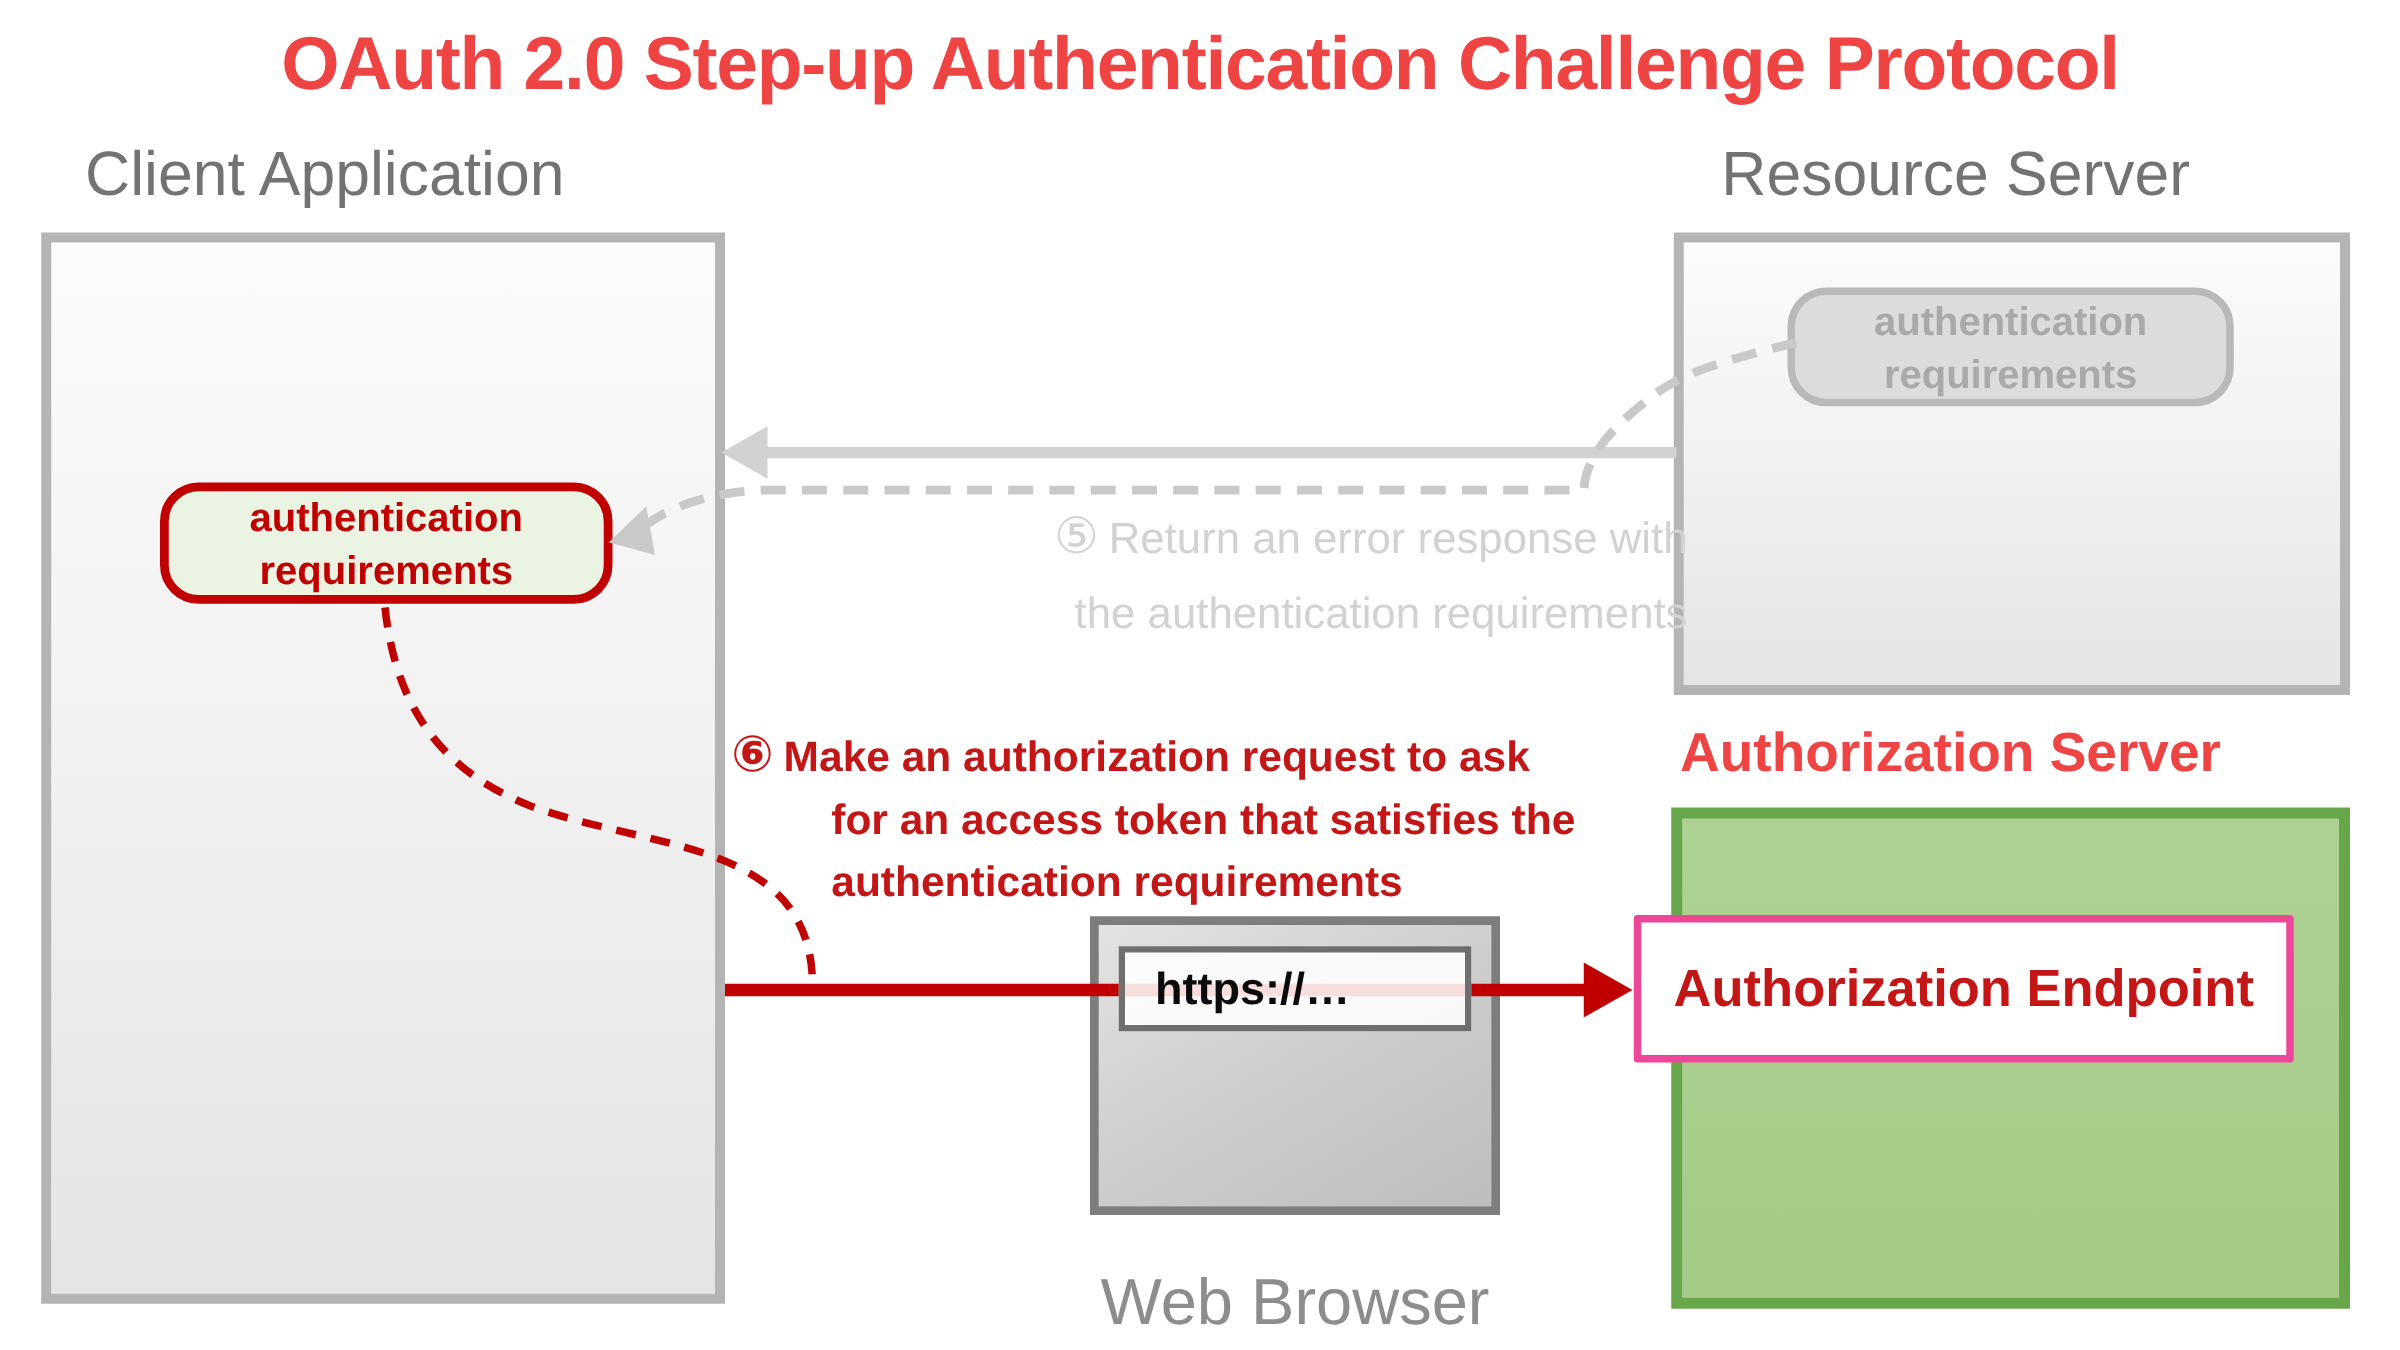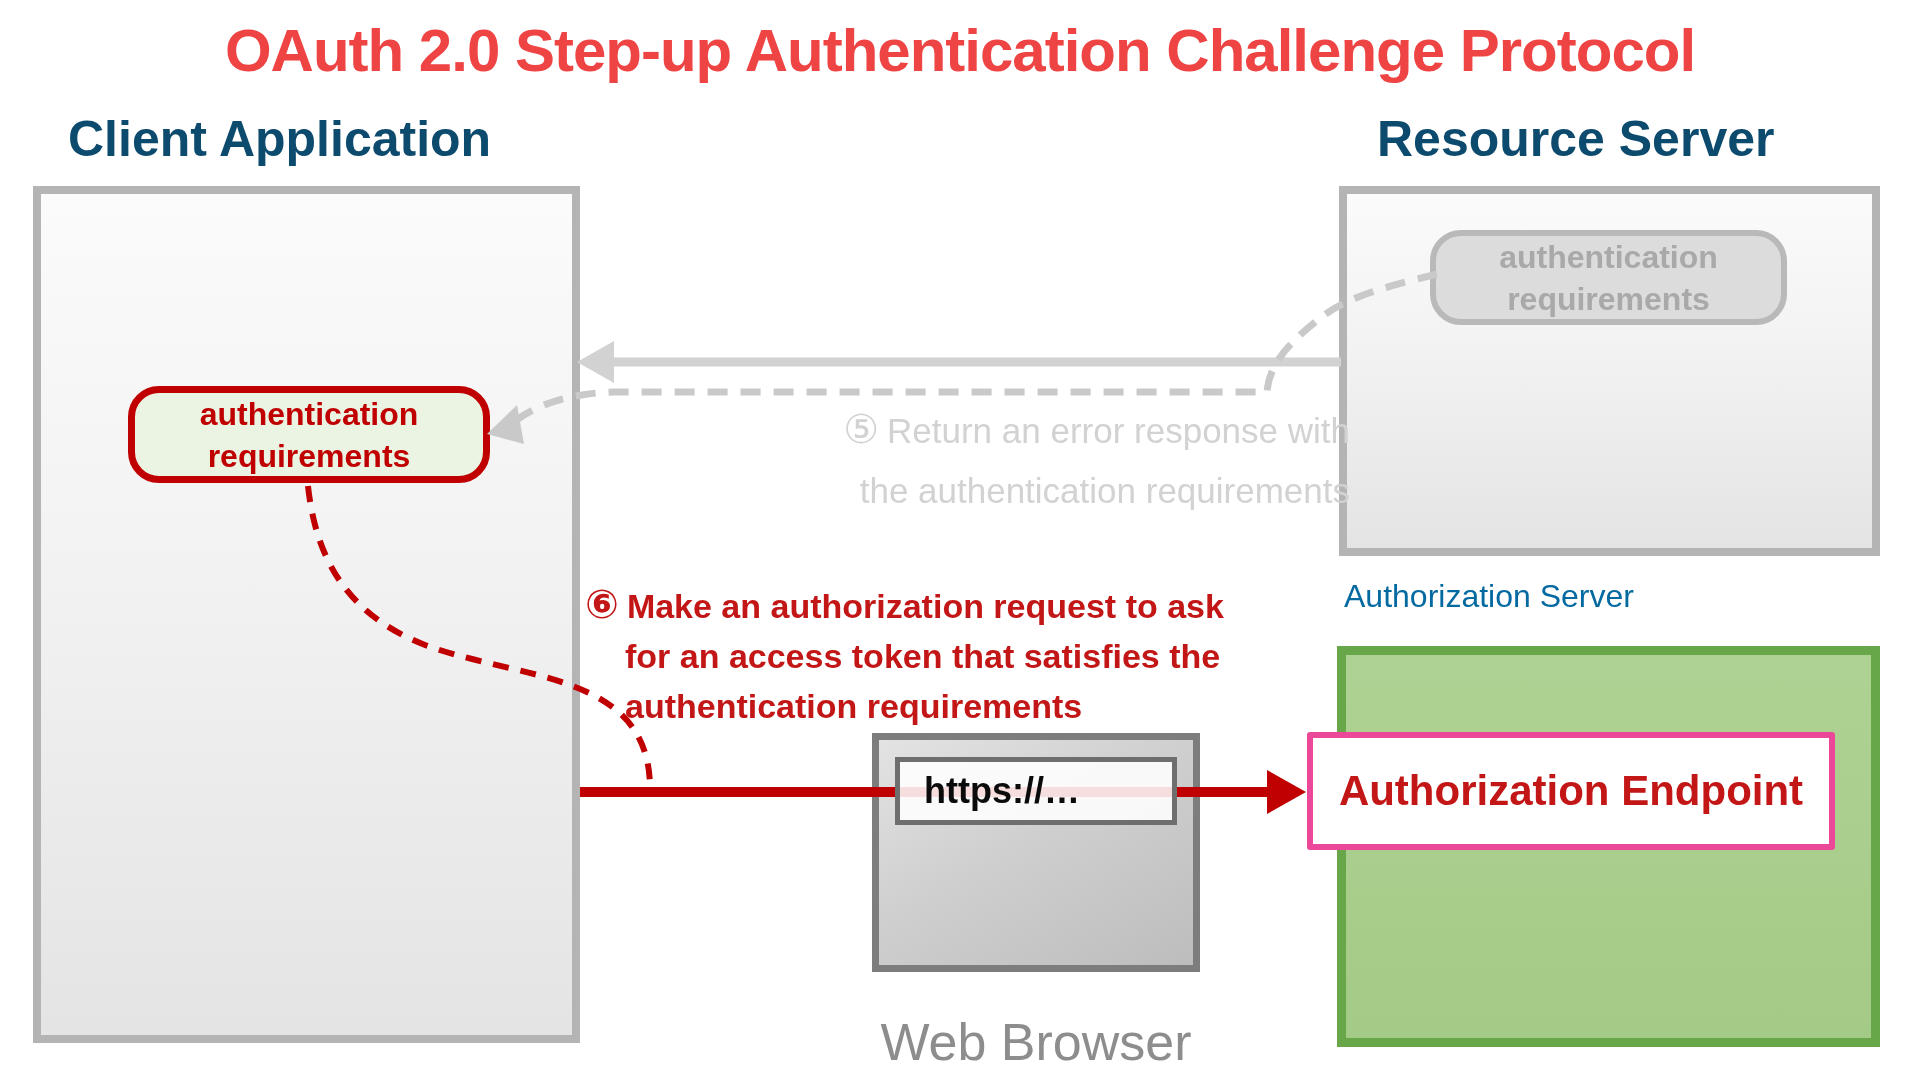--- a/index.html
+++ b/index.html
@@ -6,24 +6,24 @@
   #canvas{
     position:relative;width:1920px;height:1080px;background:#ffffff;overflow:hidden;
     font-family:"Liberation Sans","DejaVu Sans",sans-serif;
   }
   .abs{position:absolute;}
   
   #title{
     left:0;right:0;top:16px;text-align:center;
     font-size:60px;font-weight:800;letter-spacing:-1px;color:#ef4444;
   }
-  .section-label{font-size:50px;font-weight:700;color:#0c4a6e;white-space:nowrap;}
+  .section-label{font-size:50px;font-weight:400;color:#737373;white-space:nowrap;}
   #client-label{left:68px;top:110px;}
   #resource-label{left:1377px;top:110px;}
-  #authserver-label{font-size:32px;font-weight:400;color:#0369a1;left:1344px;top:578px;white-space:nowrap;}
+  #authserver-label{font-size:44px;font-weight:700;color:#ef4444;left:1344px;top:578px;white-space:nowrap;}
   #webbrowser-label{font-size:52px;font-weight:500;color:#8d8d8d;left:860px;top:980px;width:352px;text-align:center;margin-top:32px;}
   
   .gray-box{
     border:8px solid #b4b4b4;box-sizing:border-box;
     background:linear-gradient(180deg,#fbfbfb 0%,#f2f2f2 45%,#e4e4e4 100%);
   }
   #client-box{left:33px;top:186px;width:547px;height:857px;}
   #resource-box{left:1339px;top:186px;width:541px;height:370px;}
   #green-box{
     left:1337px;top:646px;width:543px;height:401px;box-sizing:border-box;
@@ -65,21 +65,21 @@
   }
   
   #step5{
     left:700px;top:399px;width:650px;text-align:right;
     font-size:35px;line-height:60px;color:#d2d2d2;font-weight:400;white-space:nowrap;
   }
   #step6{
     left:585px;top:579px;width:760px;
     font-size:34px;line-height:50px;color:#c31616;font-weight:bold;white-space:nowrap;
   }
-  #step6 .hang{margin-left:40px;}
+  #step6 .hang{margin-left:80px;}
   .circled-num{font-size:40px;font-family:"DejaVu Sans","Liberation Sans",sans-serif;margin-right:8px;}
   
   #arrow-layer{left:0;top:0;width:1920px;height:1080px;pointer-events:none;}
 </style>
 </head>
 <body>
 
 <div id="canvas">
 
   <div class="abs" id="title">OAuth 2.0 Step-up Authentication Challenge Protocol</div>

